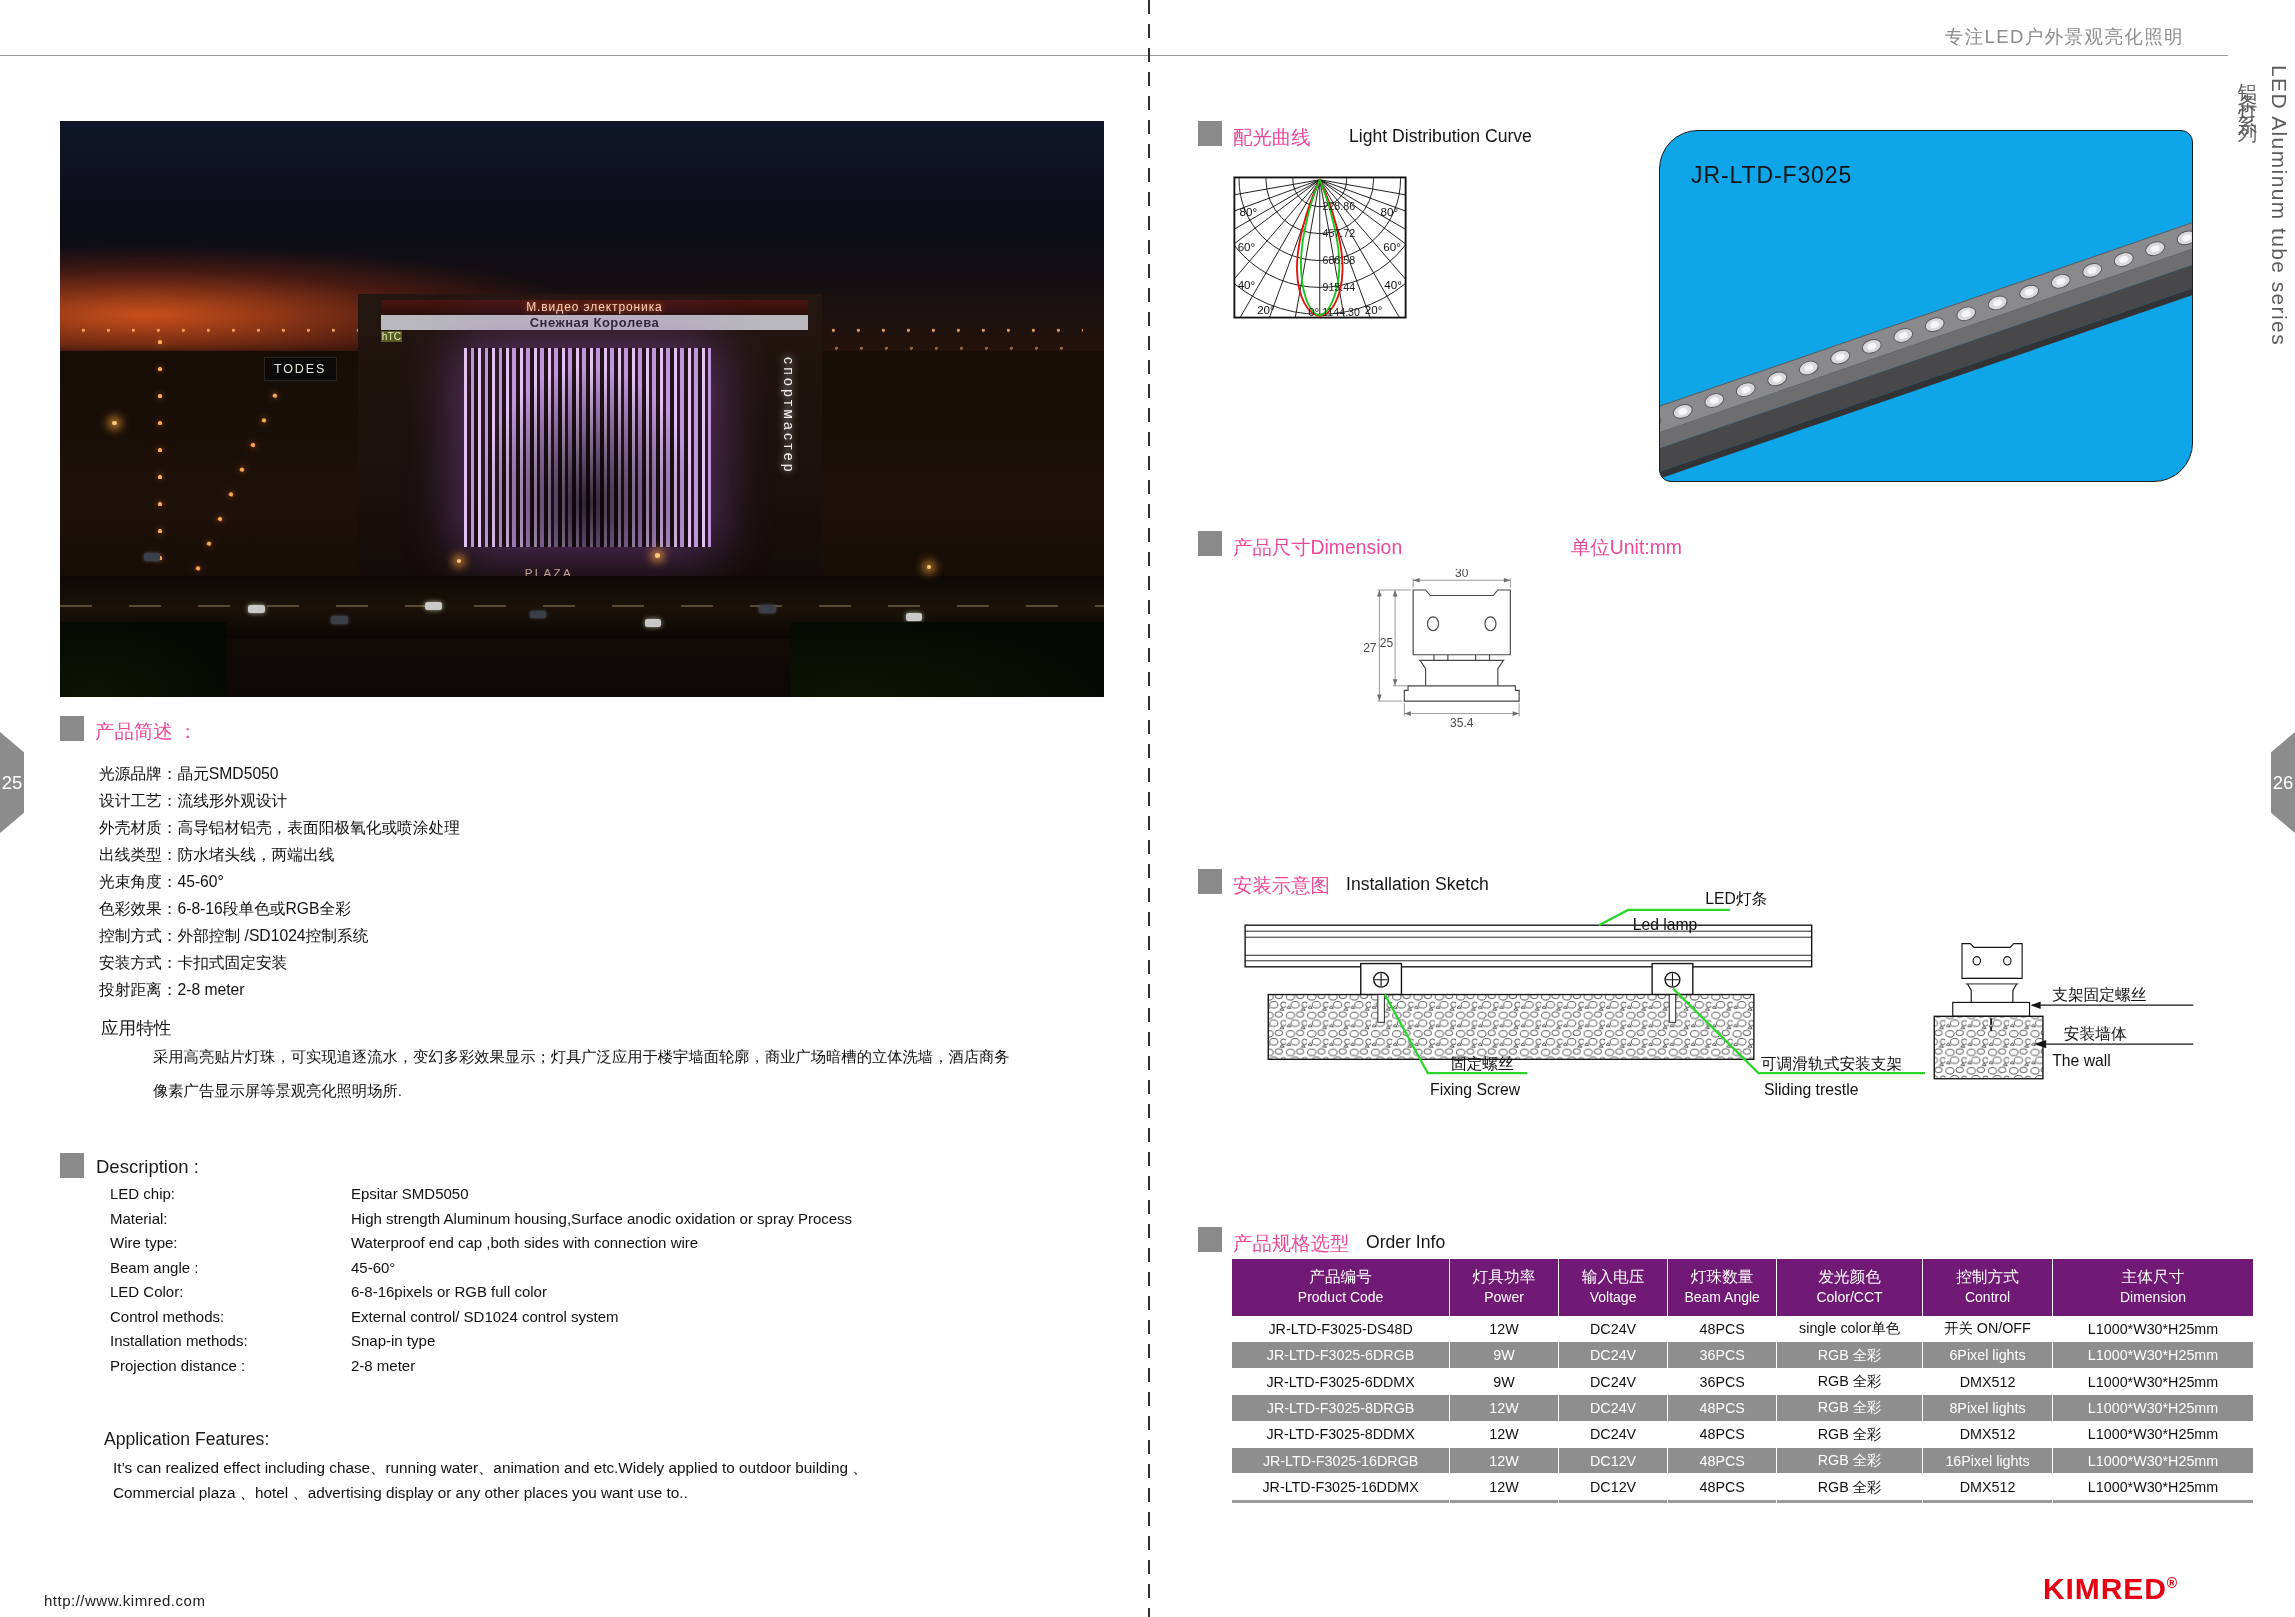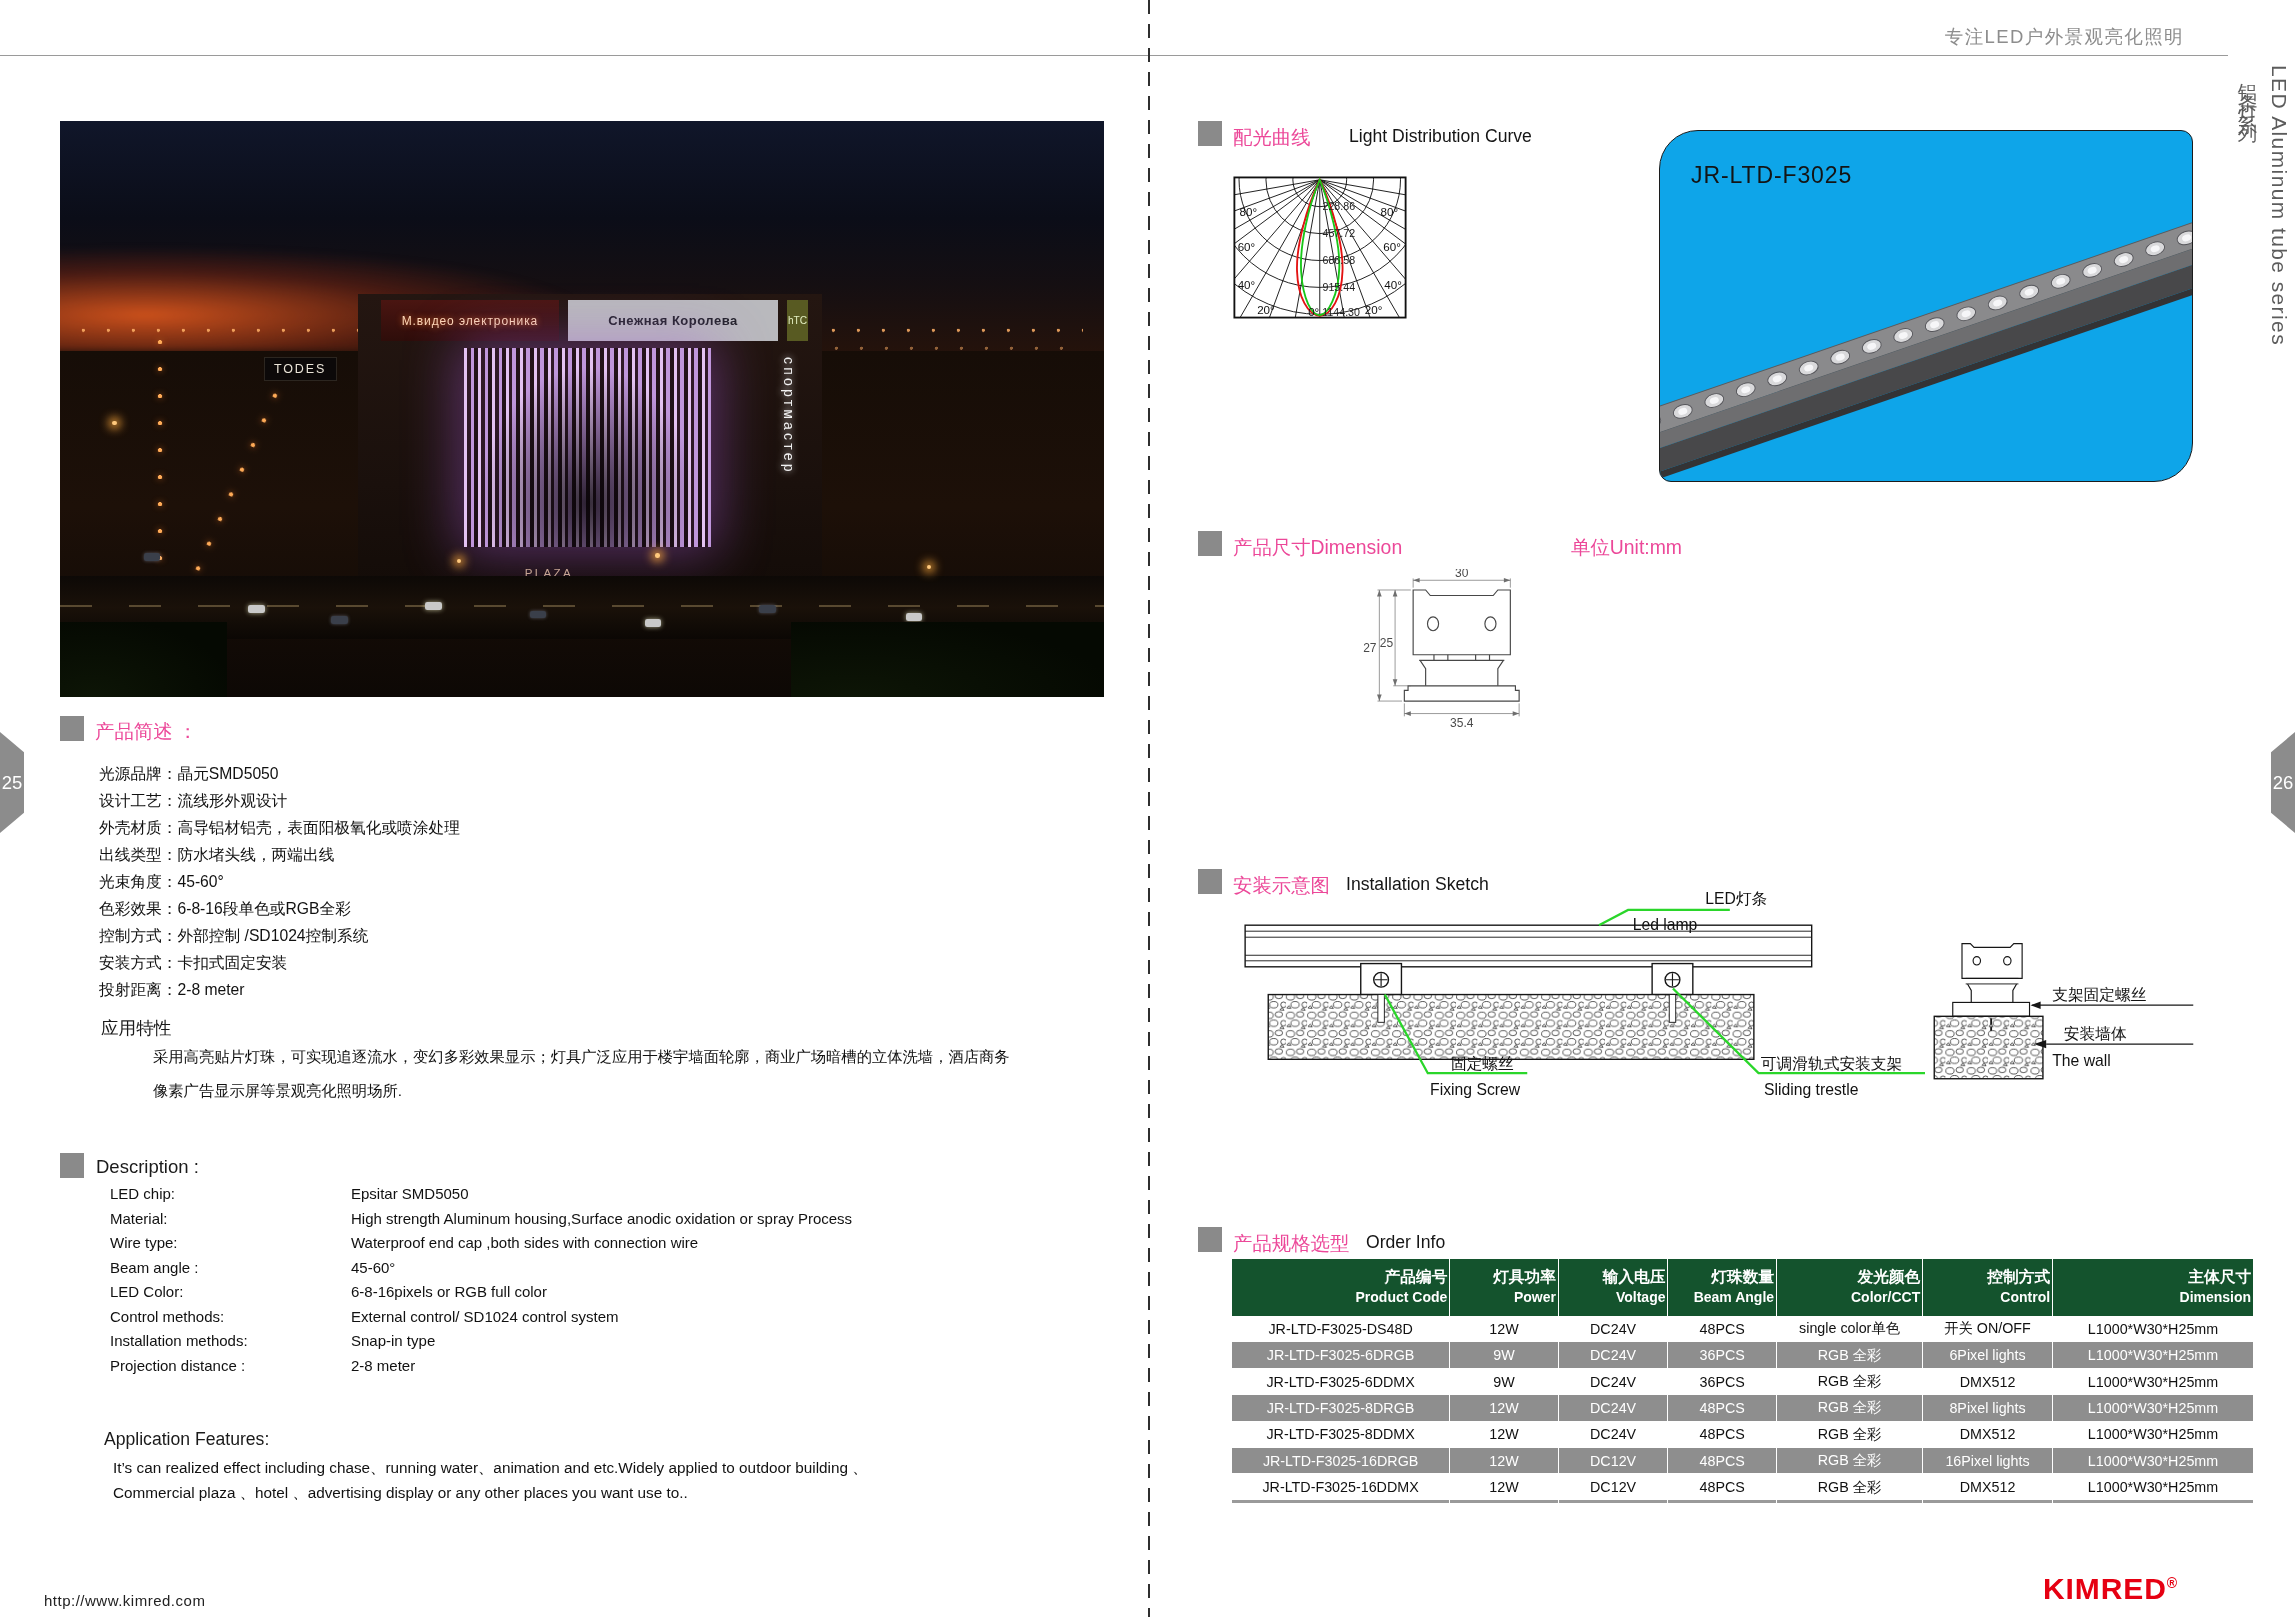--- a/index.html
+++ b/index.html
@@ -47,21 +47,21 @@
   .ph-ground{position:absolute;left:0;top:40%;right:0;bottom:0;
           background:linear-gradient(180deg,#160d07 0%,#1d1008 45%,#0d0805 100%);}
   .ph-band{position:absolute;height:4.2px;opacity:.85;
           background-image:radial-gradient(circle at 2.3px 2.3px,#ffb066 0 1.4px,transparent 1.9px);
           background-size:25px 4.2px;}
   .dotcol{position:absolute;width:5.6px;height:352px;filter:drop-shadow(0 0 3.2px #c2611c);
           background-image:radial-gradient(circle at 2.8px 4.2px,#ffab57 0 1.9px,transparent 2.3px);
           background-size:5.6px 27px;}
   .ph-bld{position:absolute;left:28.5%;top:30%;width:44.5%;height:55%;
           background:linear-gradient(180deg,#241611 0%,#1a100c 60%,#120b07 100%);}
-  .ph-signs{position:absolute;left:5%;top:2%;right:3%;height:13%;display:flex;gap:2%;}
+  .ph-signs{position:absolute;left:5%;top:2%;right:3%;height:13%;display:flex;gap:2%;flex-direction:column;}
   .sign-mvideo{flex:1.1;background:linear-gradient(#4a1511,#2e0d0a);color:#ffd9b8;font-size:12px;
           display:flex;align-items:center;justify-content:center;letter-spacing:0.9px;
           text-shadow:0 0 6.5px rgba(255,120,40,.9);}
   .sign-queen{flex:1.3;background:#b9b9bd;color:#23232b;font-size:13px;font-weight:bold;
           display:flex;align-items:center;justify-content:center;letter-spacing:0.5px;}
   .sign-htc{width:5%;background:#585a22;color:#e4f0c2;font-size:10.2px;display:flex;align-items:center;
           justify-content:center;}
   .ph-led{position:absolute;left:23%;top:17%;width:53%;height:63%;
           background:repeating-linear-gradient(90deg,rgba(238,204,255,.95) 0 3.2px,rgba(86,38,96,.30) 3.2px 6.5px,
                      rgba(214,168,248,.88) 6.5px 9.7px,rgba(40,15,45,.35) 9.7px 14px);
@@ -85,21 +85,21 @@
   .grass{position:absolute;bottom:0;height:13%;background:radial-gradient(ellipse at 20% 100%,#0d1506,#050902 75%);}
 
   
   .frame{left:1659px;top:130px;width:532px;height:350px;border:1.9px solid #1c1c1c;
          border-radius:39px 12px 39px 12px;overflow:hidden;background:#0ea5e9;}
   .model{position:absolute;left:31px;top:30.5px;font-size:23px;color:#141414;letter-spacing:0.9px;}
 
   
   .order-table{position:absolute;left:1231px;top:1259px;width:1023px;border-collapse:separate;
          border-spacing:1.9px 0;table-layout:fixed;}
-  .order-table th{background:#14532d;color:#fff;font-weight:bold;padding:7.4px 1.9px 8.3px;text-align:right;}
+  .order-table th{background:#701a75;color:#fff;font-weight:normal;padding:7.4px 1.9px 8.3px;}
   .oc-cn{font-size:15.7px;line-height:22px;}
   .oc-en{font-size:14px;line-height:19.4px;}
   .order-table td{font-size:14.3px;text-align:center;padding:3.2px 1.9px;height:17.6px;}
   .row-white td{background:#ffffff;color:#111;}
   .row-gray td{background:#8e8e8e;color:#fff;border-top:1.4px solid #fff;border-bottom:1.4px solid #fff;}
   .row-foot td{background:#9a9a9a;height:3.2px;padding:0;}
 
   svg text{font-family:"Liberation Sans","DejaVu Sans",sans-serif;}
 </style>
 </head>

